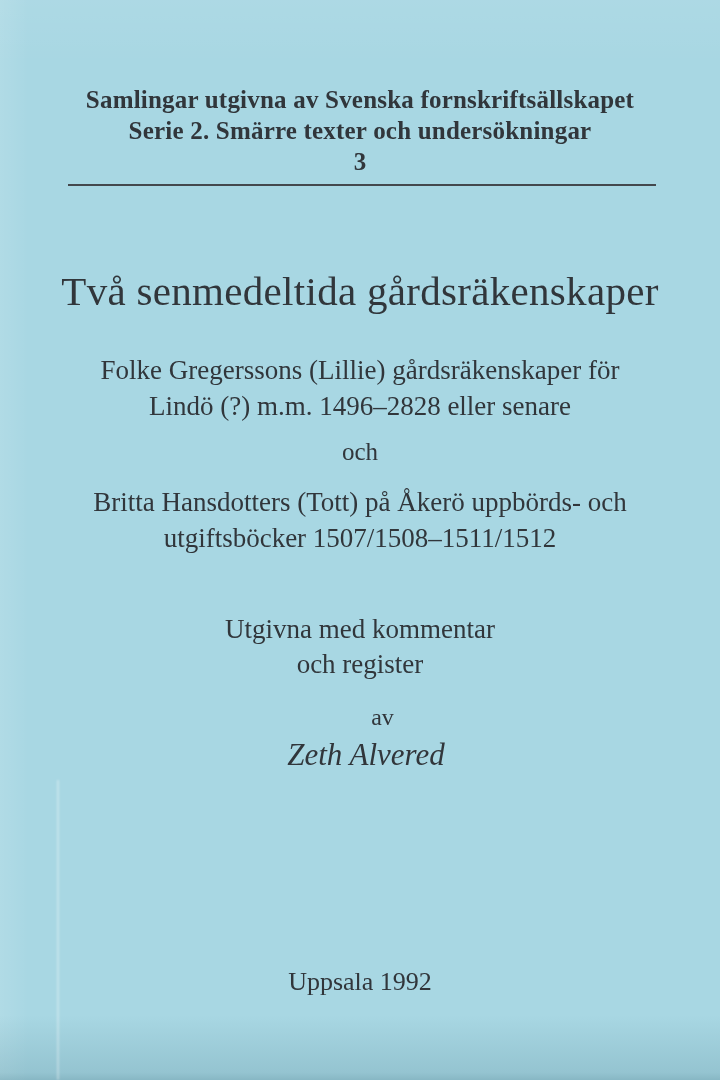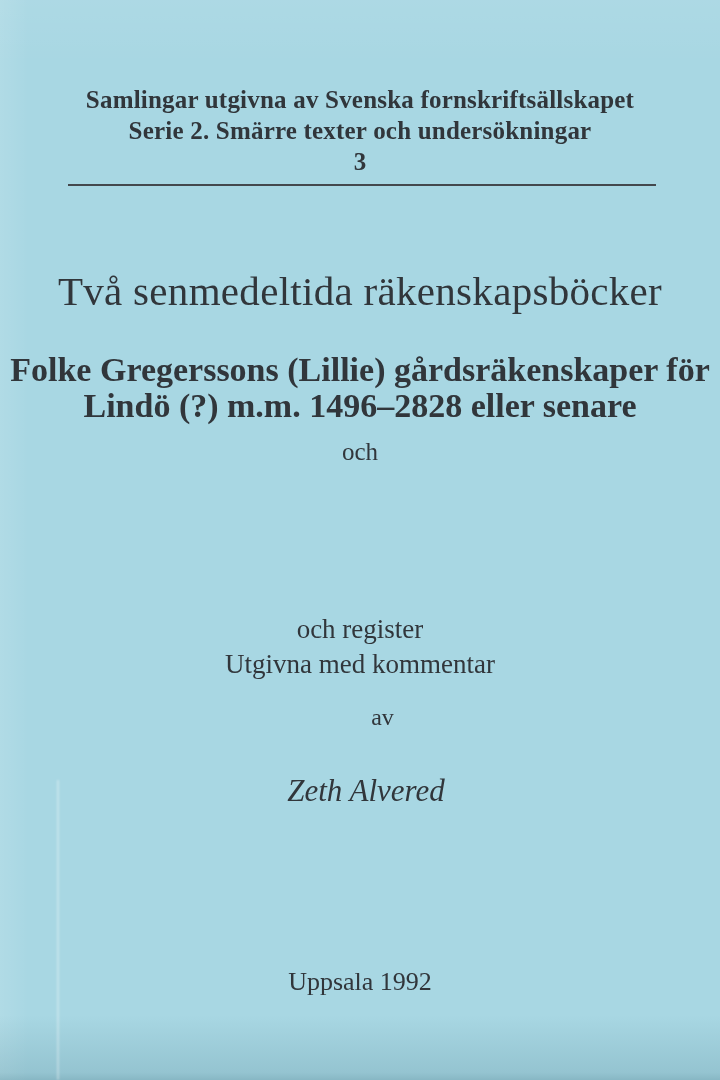--- a/index.html
+++ b/index.html
@@ -59,41 +59,41 @@
   .title-block { top: 266px; }
   .main-title {
     font-size: 41px;
     line-height: 50px;
     font-weight: normal;
     letter-spacing: 0.3px;
   }
   .work1-block { top: 352px; }
   .work2-block { top: 484px; }
   .work-line {
-    font-size: 34px;
+    font-size: 27px;
     line-height: 36px;
-    font-weight: bold;
+    font-weight: normal;
   }
   .conjunction-block { top: 437px; }
   .conjunction {
     font-size: 25px;
     line-height: 30px;
   }
   .edition-block { top: 612px; }
   .edition-line {
     font-size: 27px;
     line-height: 35px;
   }
   .byline-block { top: 702px; }
   .byline {
     font-size: 24px;
     line-height: 30px;
     margin-left: 45px;
   }
-  .author-block { top: 772px; margin-left: 12px; }
+  .author-block { top: 736px; margin-left: 12px; }
   .author {
     font-size: 31px;
     line-height: 38px;
     font-style: italic;
   }
   .imprint-block { top: 966px; }
   .imprint {
     font-size: 26px;
     line-height: 32px;
   }
@@ -107,36 +107,40 @@
 
   <div class="block series-block">
     <div class="series-line">Samlingar utgivna av Svenska fornskriftsällskapet</div>
     <div class="series-line">Serie 2. Smärre texter och undersökningar</div>
     <div class="series-number">3</div>
   </div>
 
   <div class="rule"></div>
 
   <div class="block title-block">
-    <div class="main-title">Två senmedeltida räkenskapsböcker</div>
+    <div class="main-title">Två senmedeltida gårdsräkenskaper</div>
   </div>
 
   <div class="block work1-block">
     <div class="work-line">Folke Gregerssons (Lillie) gårdsräkenskaper för</div>
     <div class="work-line">Lindö (?) m.m. 1496–2828 eller senare</div>
   </div>
 
   <div class="block conjunction-block">
     <div class="conjunction">och</div>
   </div>
 
+  <div class="block work2-block">
+    <div class="work-line">Britta Hansdotters (Tott) på Åkerö uppbörds- och</div>
+    <div class="work-line">utgiftsböcker 1507/1508–1511/1512</div>
+  </div>
 
   <div class="block edition-block">
+    <div class="edition-line">Utgivna med kommentar</div>
     <div class="edition-line">och register</div>
-    <div class="edition-line">Utgivna med kommentar</div>
   </div>
 
   <div class="block byline-block">
     <div class="byline">av</div>
   </div>
 
   <div class="block author-block">
     <div class="author">Zeth Alvered</div>
   </div>
 

